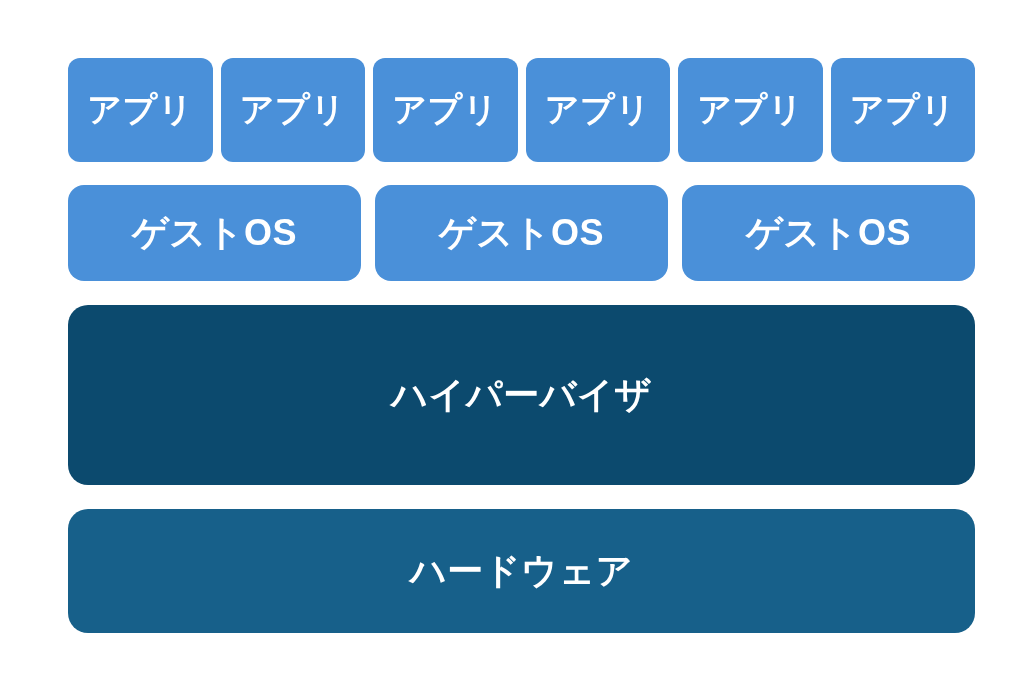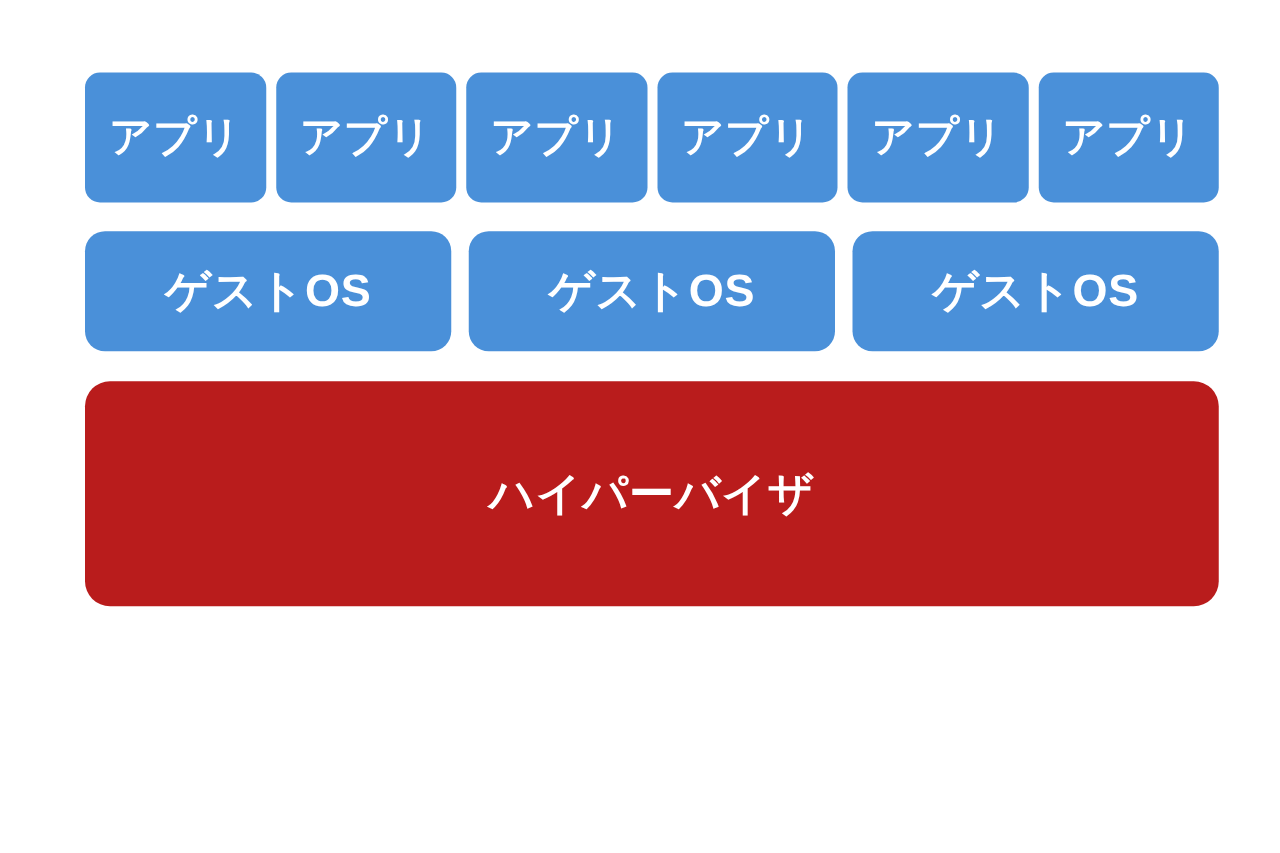--- a/index.html
+++ b/index.html
@@ -72,21 +72,21 @@
   }
 
   
   #hypervisor-row {
     top: 305px;
     height: 180px;
   }
   #hypervisor-row .box {
     flex: 1 1 0;
     height: 180px;
-    background: #b91c1c;
+    background: #0c4a6e;
     border-radius: 20px;
     font-size: 36px;
   }
 
   
   #hardware-row {
     top: 509px;
     height: 124px;
   }
   #hardware-row .box {
@@ -134,14 +134,19 @@
       <span>ゲストOS</span>
     </div>
   </div>
 
   <div class="row" id="hypervisor-row">
     <div class="box">
       <span>ハイパーバイザ</span>
     </div>
   </div>
 
+  <div class="row" id="hardware-row">
+    <div class="box">
+      <span>ハードウェア</span>
+    </div>
+  </div>
 
 </div>
 
 </body></html>

